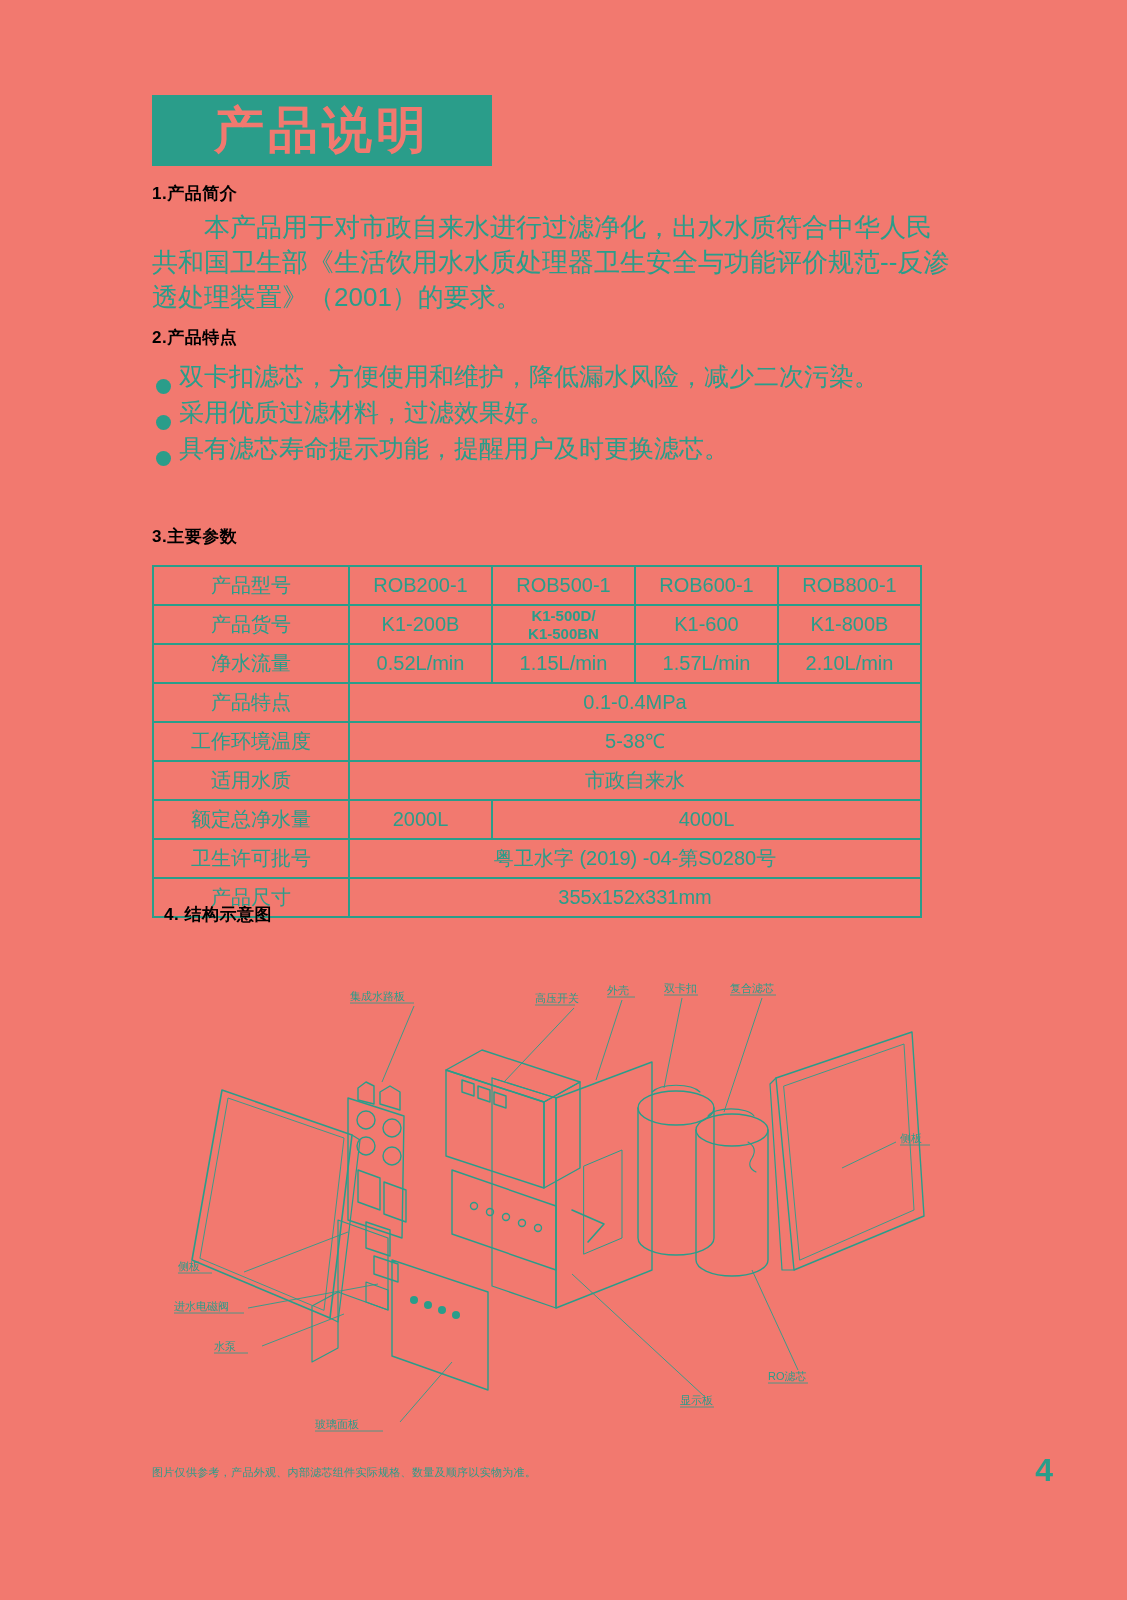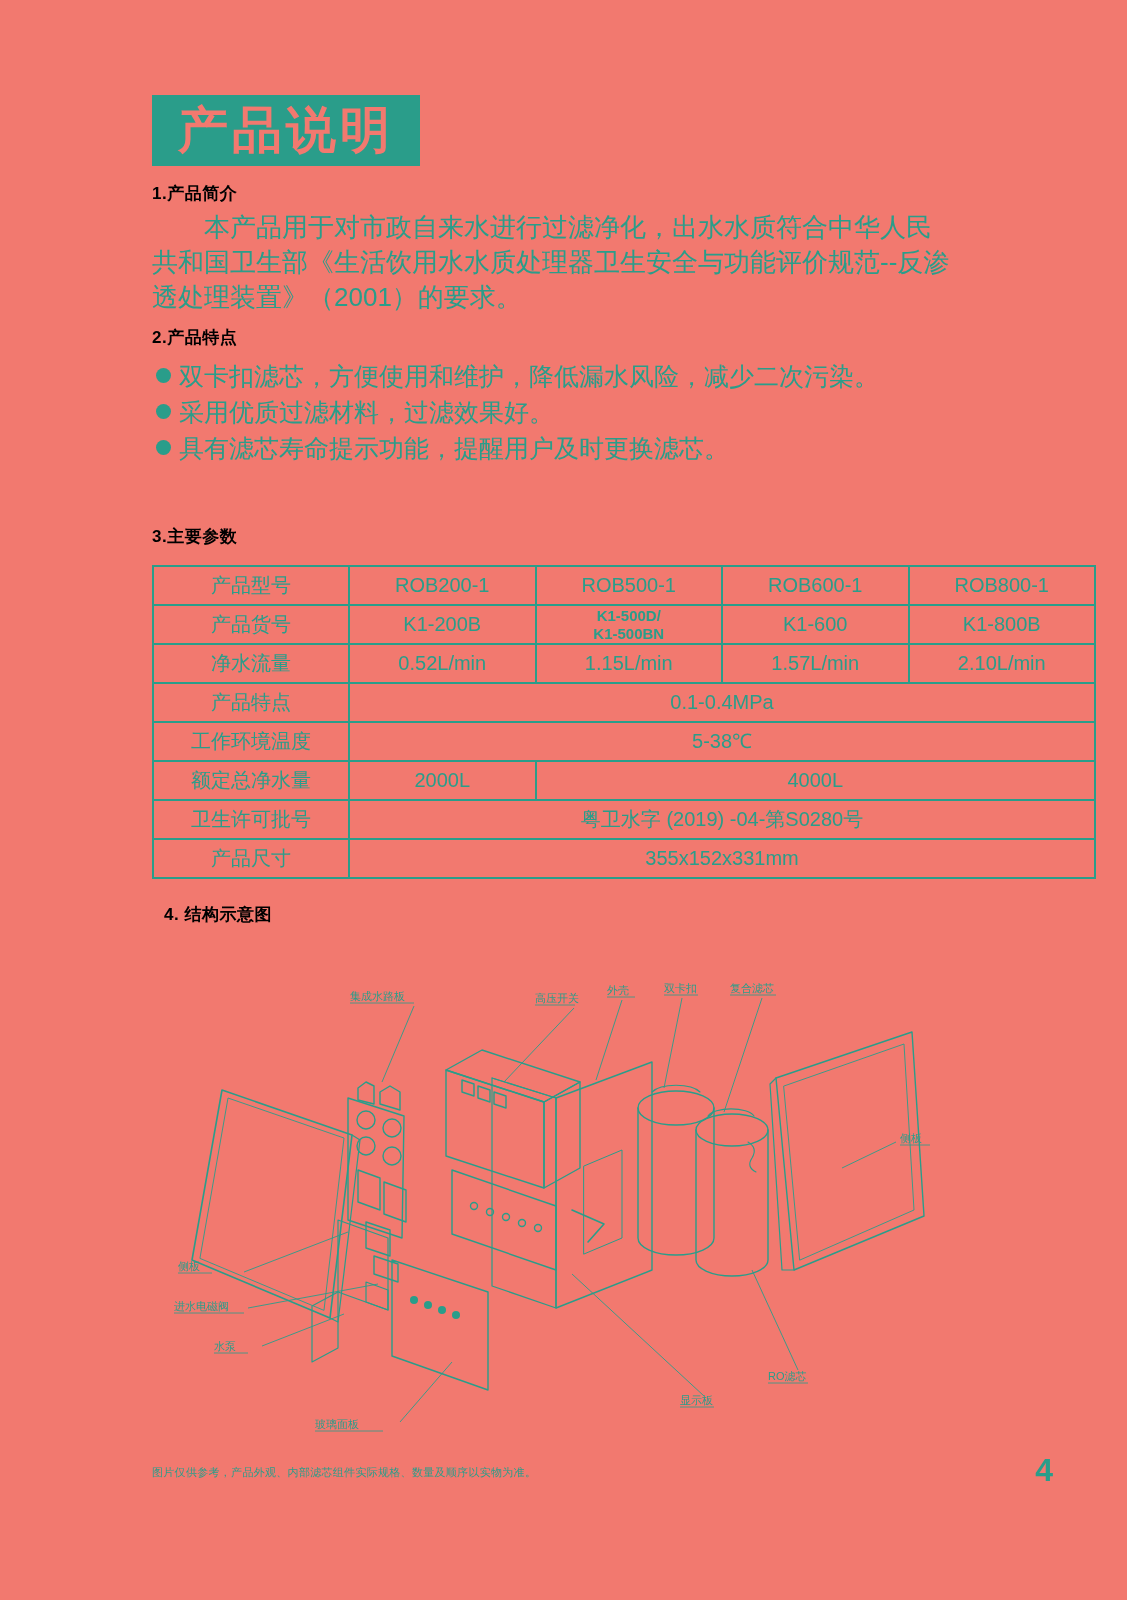--- a/index.html
+++ b/index.html
@@ -17,21 +17,21 @@
     background: #f2796f;
     overflow: hidden;
     box-sizing: border-box;
   }
 
   
   .title-banner {
     position: absolute;
     left: 152px;
     top: 95px;
-    width: 268px;
+    width: 340px;
     height: 71px;
     background: #2a9d8a;
   }
   .title-banner span {
     display: block;
     color: #f2796f;
     font-size: 50px;
     font-weight: bold;
     letter-spacing: 4px;
     line-height: 71px;
@@ -64,41 +64,41 @@
 
   
   .features {
     position: absolute;
     left: 152px;
     top: 358px;
     width: 810px;
   }
   .feature {
     display: flex;
-    align-items: flex-start;
+    align-items: flex-end;
     color: #2a9d8a;
     font-size: 25px;
     line-height: 36px;
     margin-bottom: 0px;
   }
   .bullet {
     flex: 0 0 auto;
     width: 15px;
     height: 15px;
     border-radius: 50%;
     background: #2a9d8a;
     margin: 10px 8px 0 4px;
   }
 
   
   .spec-table {
     position: absolute;
     left: 152px;
     top: 565px;
-    width: 944px;
+    width: 770px;
     border-collapse: collapse;
     color: #2a9d8a;
     font-size: 20px;
   }
   .spec-table td {
     border: 2px solid #2a9d8a;
     text-align: center;
     vertical-align: middle;
     height: 37px;
     padding: 0 4px;
@@ -193,20 +193,24 @@
         <td>1.57L/min</td>
         <td>2.10L/min</td>
       </tr>
       <tr>
         <td class="label">产品特点</td>
         <td colspan="4">0.1-0.4MPa</td>
       </tr>
       <tr>
         <td class="label">工作环境温度</td>
         <td colspan="4">5-38℃</td>
+      </tr>
+      <tr>
+        <td class="label">适用水质</td>
+        <td colspan="4">市政自来水</td>
       </tr>
       <tr>
         <td class="label">额定总净水量</td>
         <td>2000L</td>
         <td colspan="3">4000L</td>
       </tr>
       <tr>
         <td class="label">卫生许可批号</td>
         <td colspan="4">粤卫水字 (2019) -04-第S0280号</td>
       </tr>

